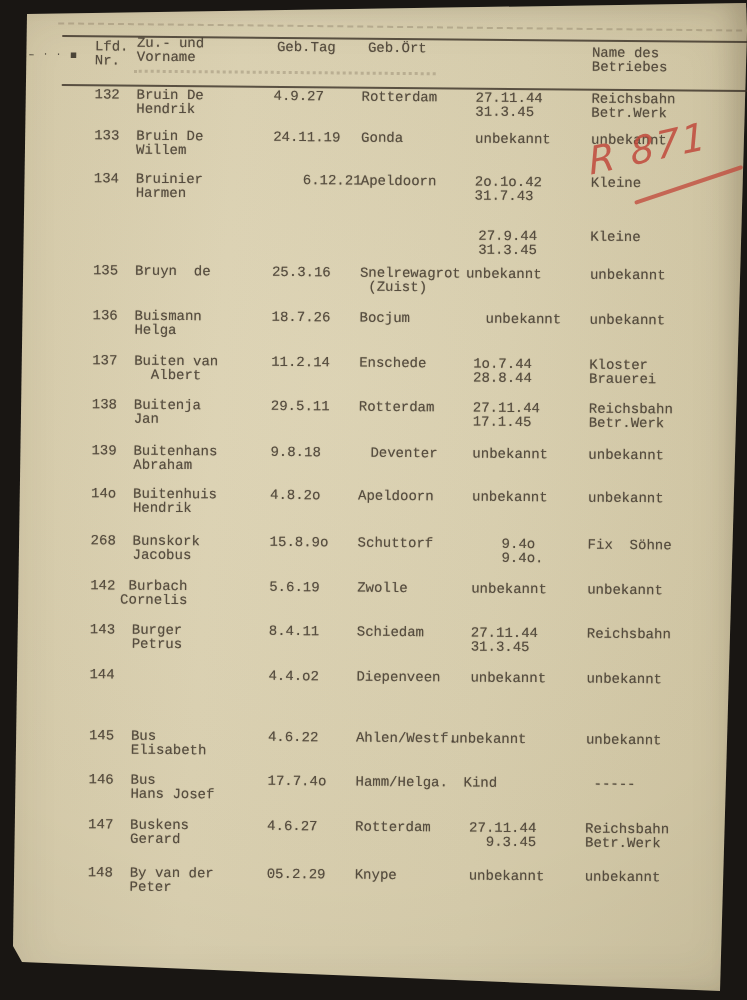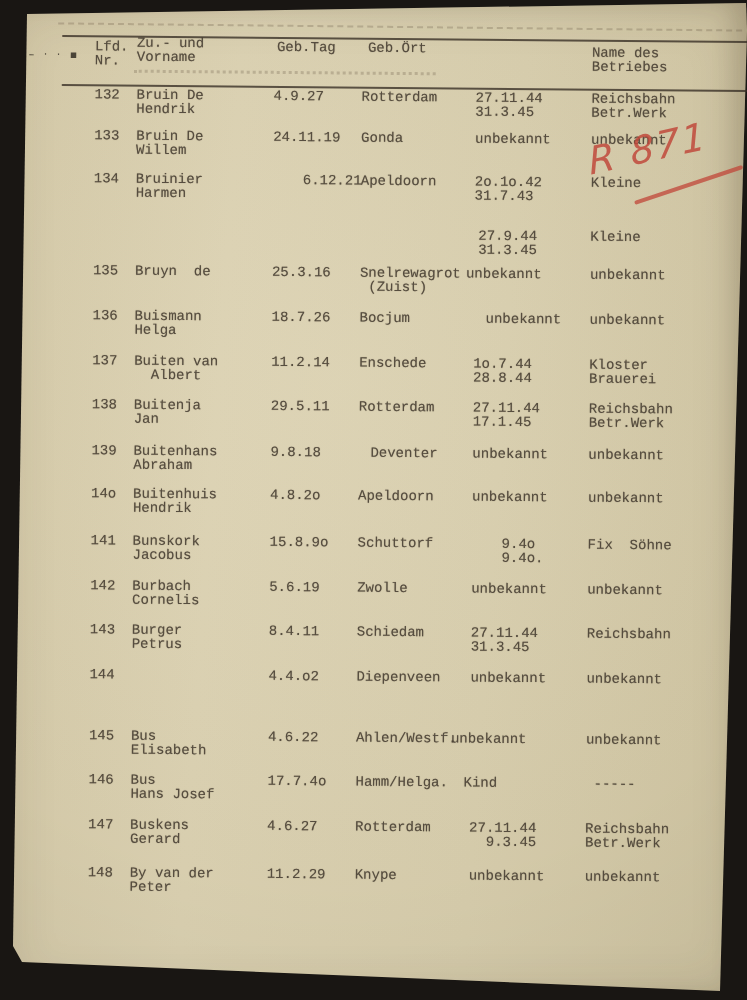--- a/index.html
+++ b/index.html
@@ -178,32 +178,32 @@
       <div class="trow" style="top: 487px;">
         <div class="cell" style="left: 95px;">14o</div>
         <div class="cell" style="left: 137px;">Buitenhuis
 Hendrik</div>
         <div class="cell" style="left: 274px;">4.8.2o</div>
         <div class="cell" style="left: 362px;">Apeldoorn</div>
         <div class="cell" style="left: 476px;">unbekannt</div>
         <div class="cell" style="left: 592px;">unbekannt</div>
       </div>
       <div class="trow" style="top: 534px;">
-        <div class="cell" style="left: 95px;">141</div>
+        <div class="cell" style="left: 95px;">268</div>
         <div class="cell" style="left: 137px;">Bunskork
 Jacobus</div>
         <div class="cell" style="left: 274px;">15.8.9o</div>
         <div class="cell" style="left: 362px;">Schuttorf</div>
         <div class="cell" style="left: 506px;">9.4o
 9.4o.</div>
         <div class="cell" style="left: 592px;">Fix  Söhne</div>
       </div>
       <div class="trow" style="top: 579px;">
         <div class="cell" style="left: 95px;">142</div>
-        <div class="cell" style="left: 137px;">Burbach
+        <div class="cell" style="left: 125px; text-align: right;">Burbach
 Cornelis</div>
         <div class="cell" style="left: 274px;">5.6.19</div>
         <div class="cell" style="left: 362px;">Zwolle</div>
         <div class="cell" style="left: 476px;">unbekannt</div>
         <div class="cell" style="left: 592px;">unbekannt</div>
       </div>
       <div class="trow" style="top: 623px;">
         <div class="cell" style="left: 95px;">143</div>
         <div class="cell" style="left: 137px;">Burger
 Petrus</div>
@@ -246,21 +246,21 @@
         <div class="cell" style="left: 362px;">Rotterdam</div>
         <div class="cell" style="left: 476px;">27.11.44
   9.3.45</div>
         <div class="cell" style="left: 592px;">Reichsbahn
 Betr.Werk</div>
       </div>
       <div class="trow" style="top: 866px;">
         <div class="cell" style="left: 95px;">148</div>
         <div class="cell" style="left: 137px;">By van der
 Peter</div>
-        <div class="cell" style="left: 274px;">11.2.29</div>
+        <div class="cell" style="left: 274px;">05.2.29</div>
         <div class="cell" style="left: 362px;">Knype</div>
         <div class="cell" style="left: 476px;">unbekannt</div>
         <div class="cell" style="left: 592px;">unbekannt</div>
       </div>
     </div>
 
   <div id="annotation">R 871</div>
   <div id="annotation-underline"></div>
 </div>
 

